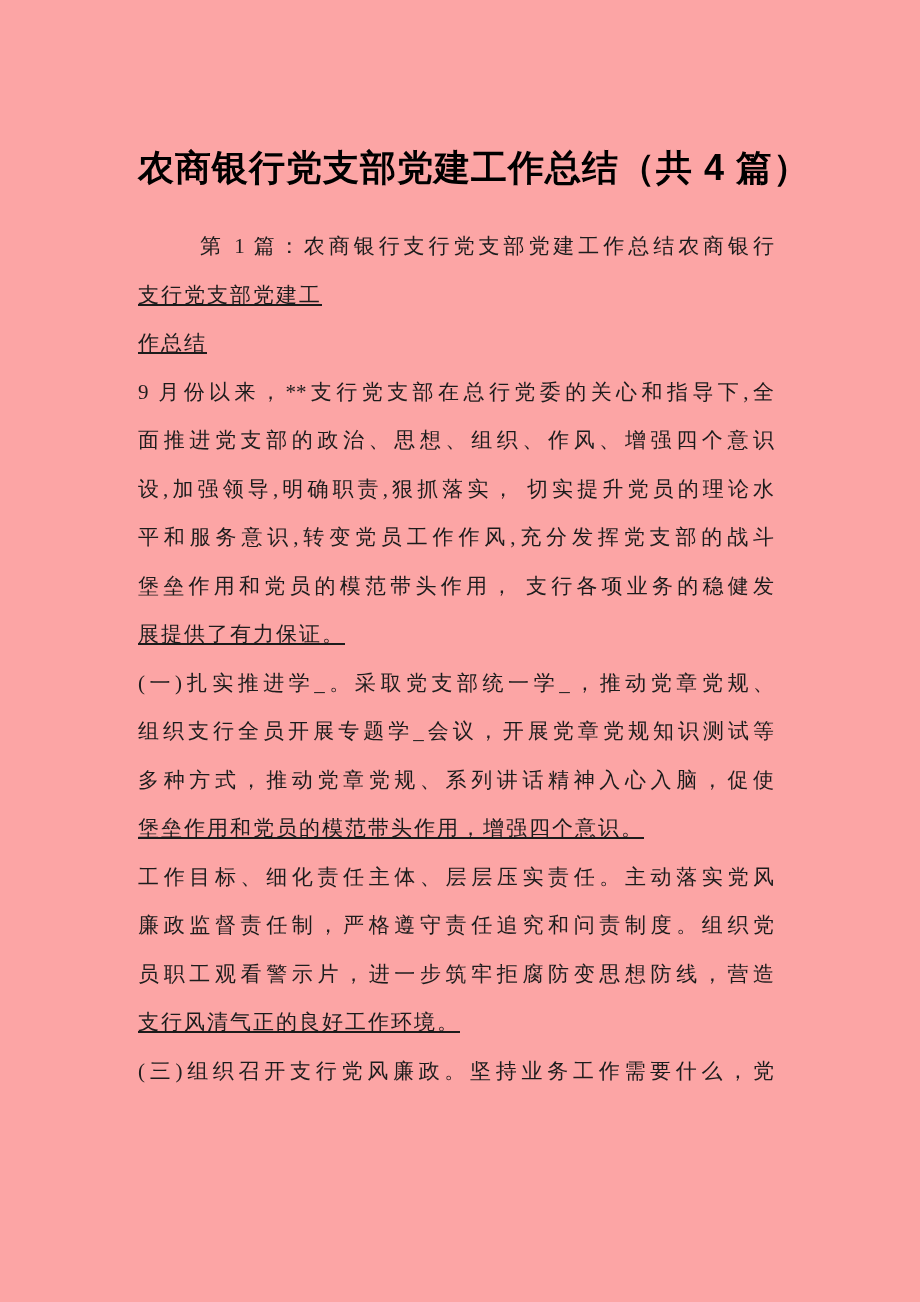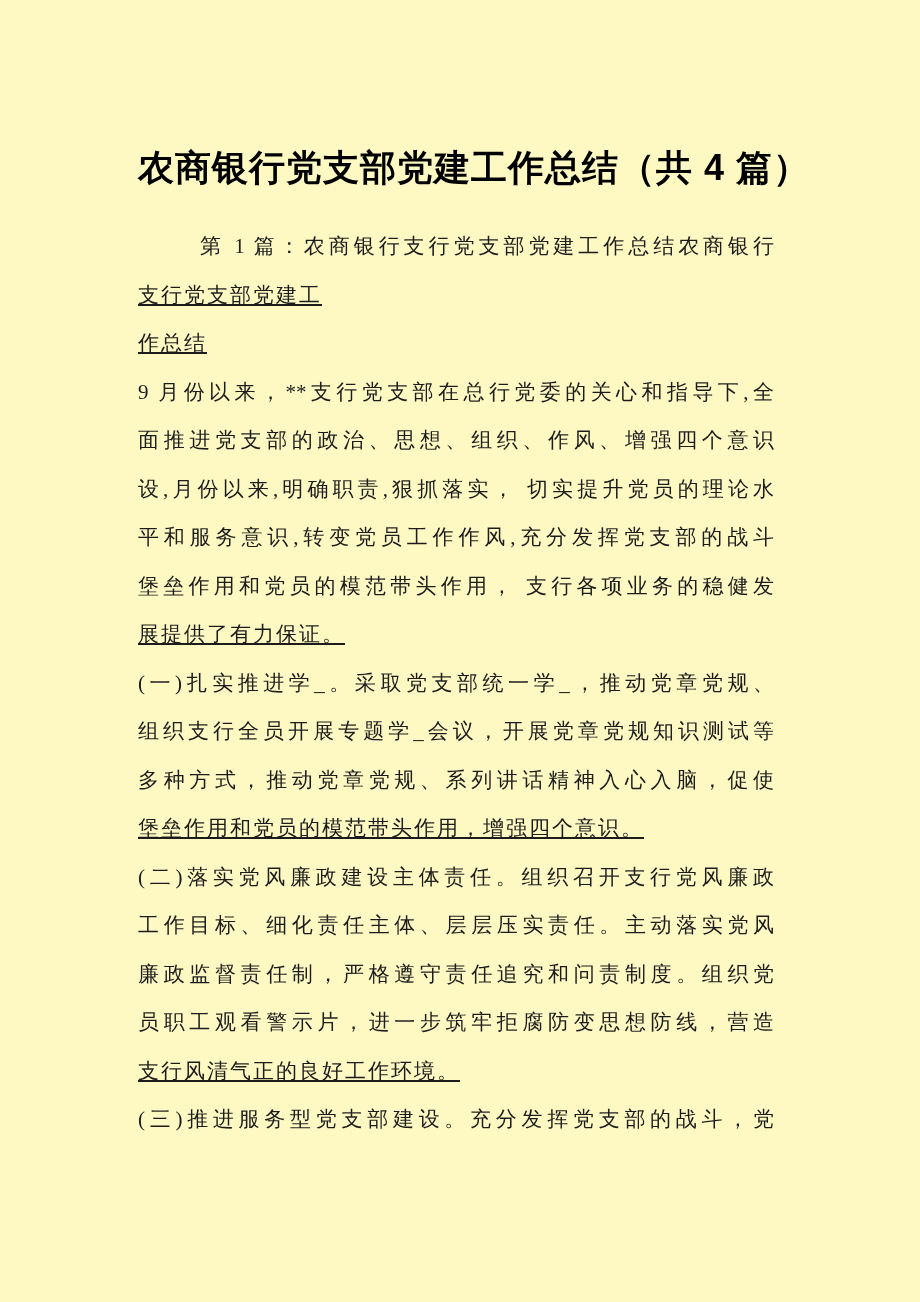--- a/index.html
+++ b/index.html
@@ -5,21 +5,21 @@
   html, body {
     margin: 0;
     padding: 0;
     background: #ffffff;
   }
   .page {
     position: relative;
     width: 920px;
     height: 1302px;
     box-sizing: border-box;
-    background: #fef9c3;
+    background: #fca5a5;
     padding: 143px 146px 0 138px;
     overflow: hidden;
     color: #1a1a1a;
     font-family: "Liberation Serif", serif;
   }
   .doc-title {
     margin: 0;
     font-family: "Liberation Sans", sans-serif;
     font-weight: 700;
     font-size: 36px;
@@ -58,28 +58,27 @@
 <body>
 
 <div class="page">
   <h1 class="doc-title">农商银行党支部党建工作总结（共 4 篇）</h1>
   <div class="doc-body">
       <div class="line indent-fill">第 1 篇：农商银行支行党支部党建工作总结农商银行</div>
       <div class="line plain">支行党支部党建工</div>
       <div class="line plain">作总结</div>
       <div class="line fill">9 月份以来，**支行党支部在总行党委的关心和指导下,全</div>
       <div class="line fill">面推进党支部的政治、思想、组织、作风、增强四个意识</div>
-      <div class="line fill">设,月份以来,明确职责,狠抓落实， 切实提升党员的理论水</div>
+      <div class="line fill">设,加强领导,明确职责,狠抓落实， 切实提升党员的理论水</div>
       <div class="line fill">平和服务意识,转变党员工作作风,充分发挥党支部的战斗</div>
       <div class="line fill">堡垒作用和党员的模范带头作用， 支行各项业务的稳健发</div>
       <div class="line plain">展提供了有力保证。</div>
       <div class="line fill">(一)扎实推进学_。采取党支部统一学_，推动党章党规、</div>
       <div class="line fill">组织支行全员开展专题学_会议，开展党章党规知识测试等</div>
       <div class="line fill">多种方式，推动党章党规、系列讲话精神入心入脑，促使</div>
       <div class="line plain">堡垒作用和党员的模范带头作用，增强四个意识。</div>
-      <div class="line fill">(二)落实党风廉政建设主体责任。组织召开支行党风廉政</div>
       <div class="line fill">工作目标、细化责任主体、层层压实责任。主动落实党风</div>
       <div class="line fill">廉政监督责任制，严格遵守责任追究和问责制度。组织党</div>
       <div class="line fill">员职工观看警示片，进一步筑牢拒腐防变思想防线，营造</div>
       <div class="line plain">支行风清气正的良好工作环境。</div>
-      <div class="line fill">(三)推进服务型党支部建设。充分发挥党支部的战斗，党</div>
+      <div class="line fill">(三)组织召开支行党风廉政。坚持业务工作需要什么，党</div>
     </div>
 </div>
 
 </body></html>

